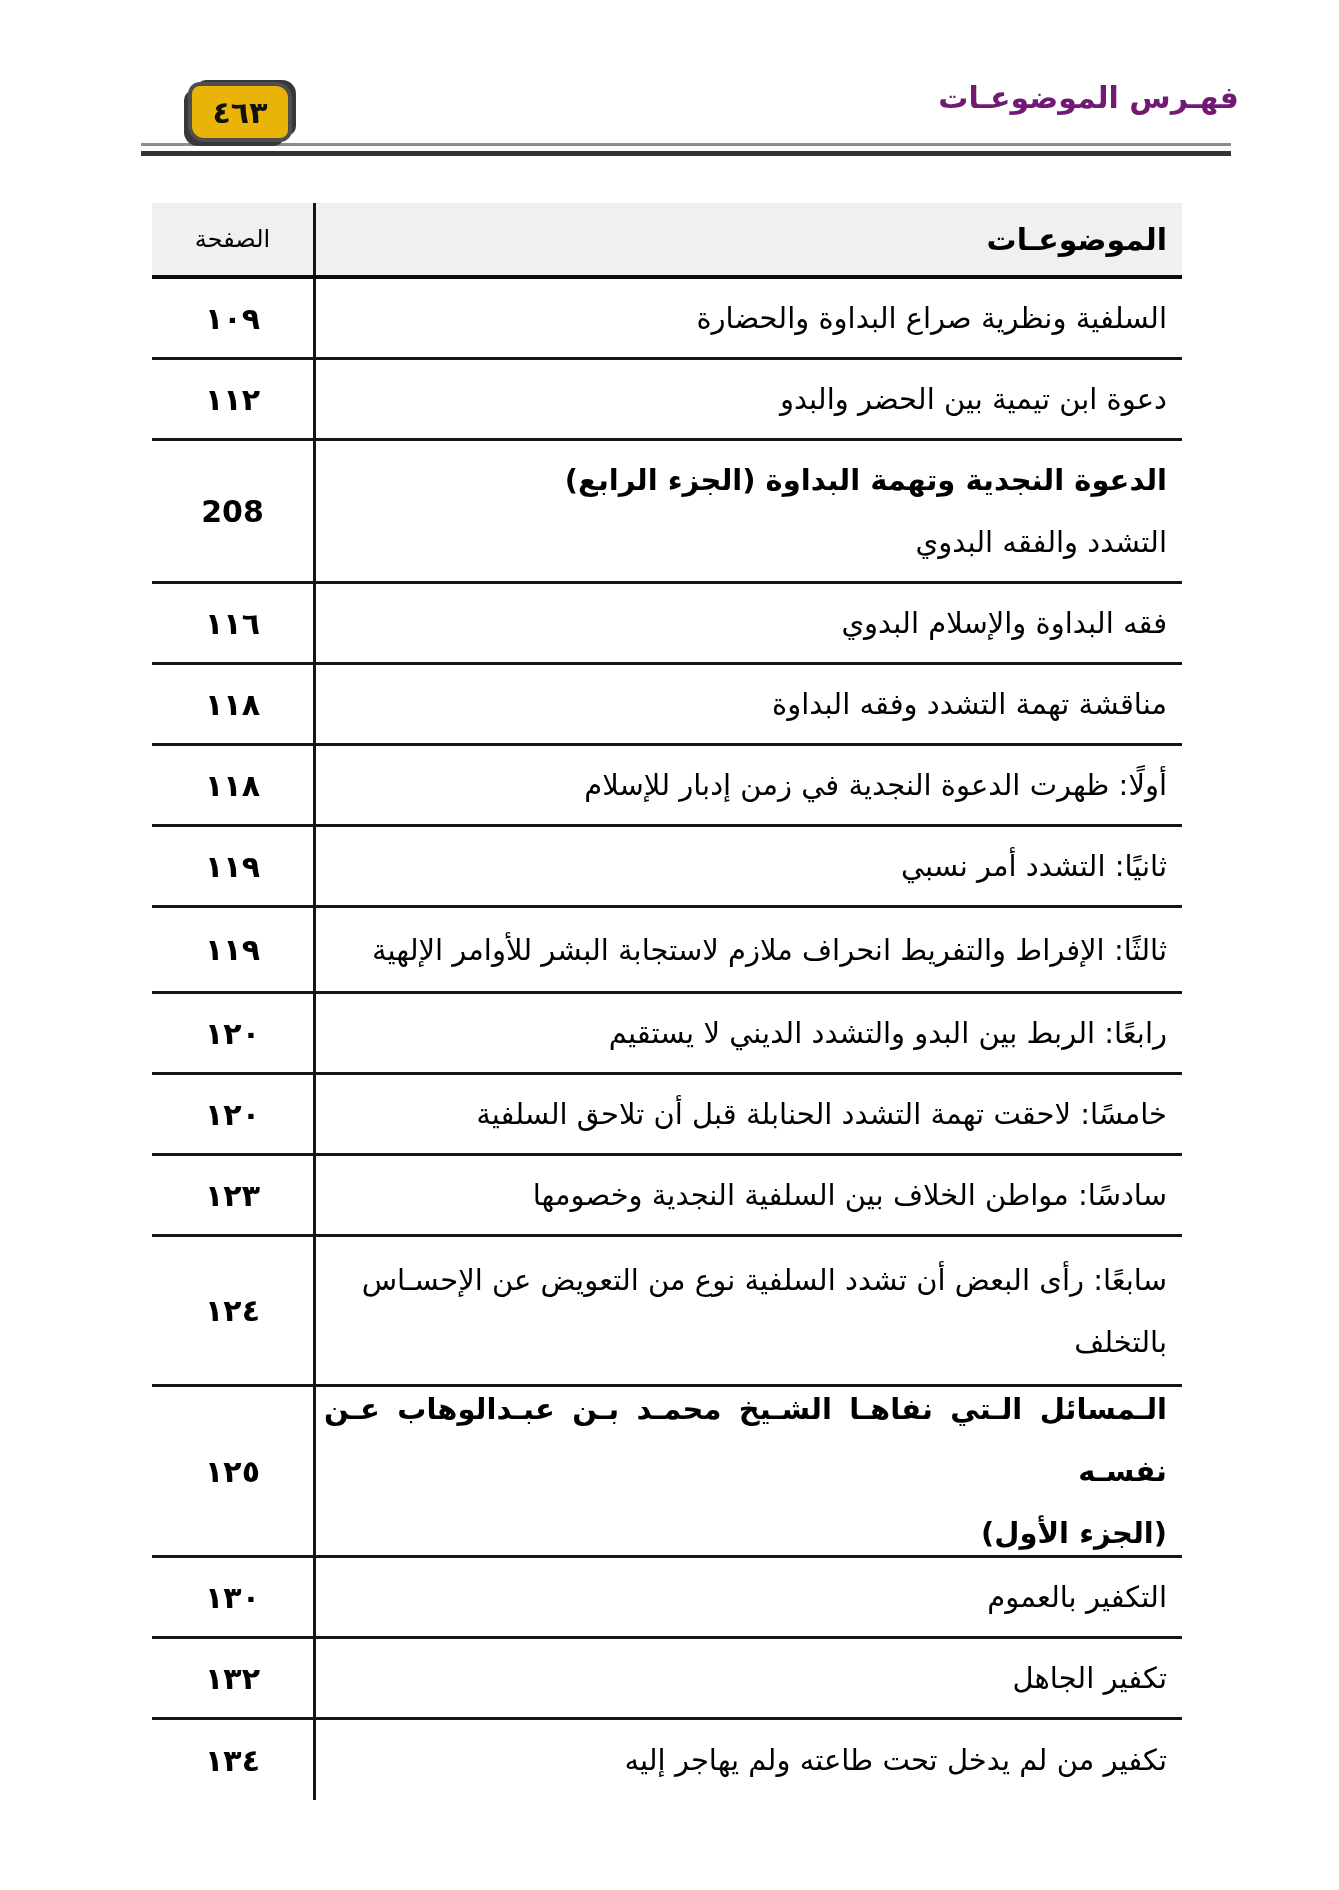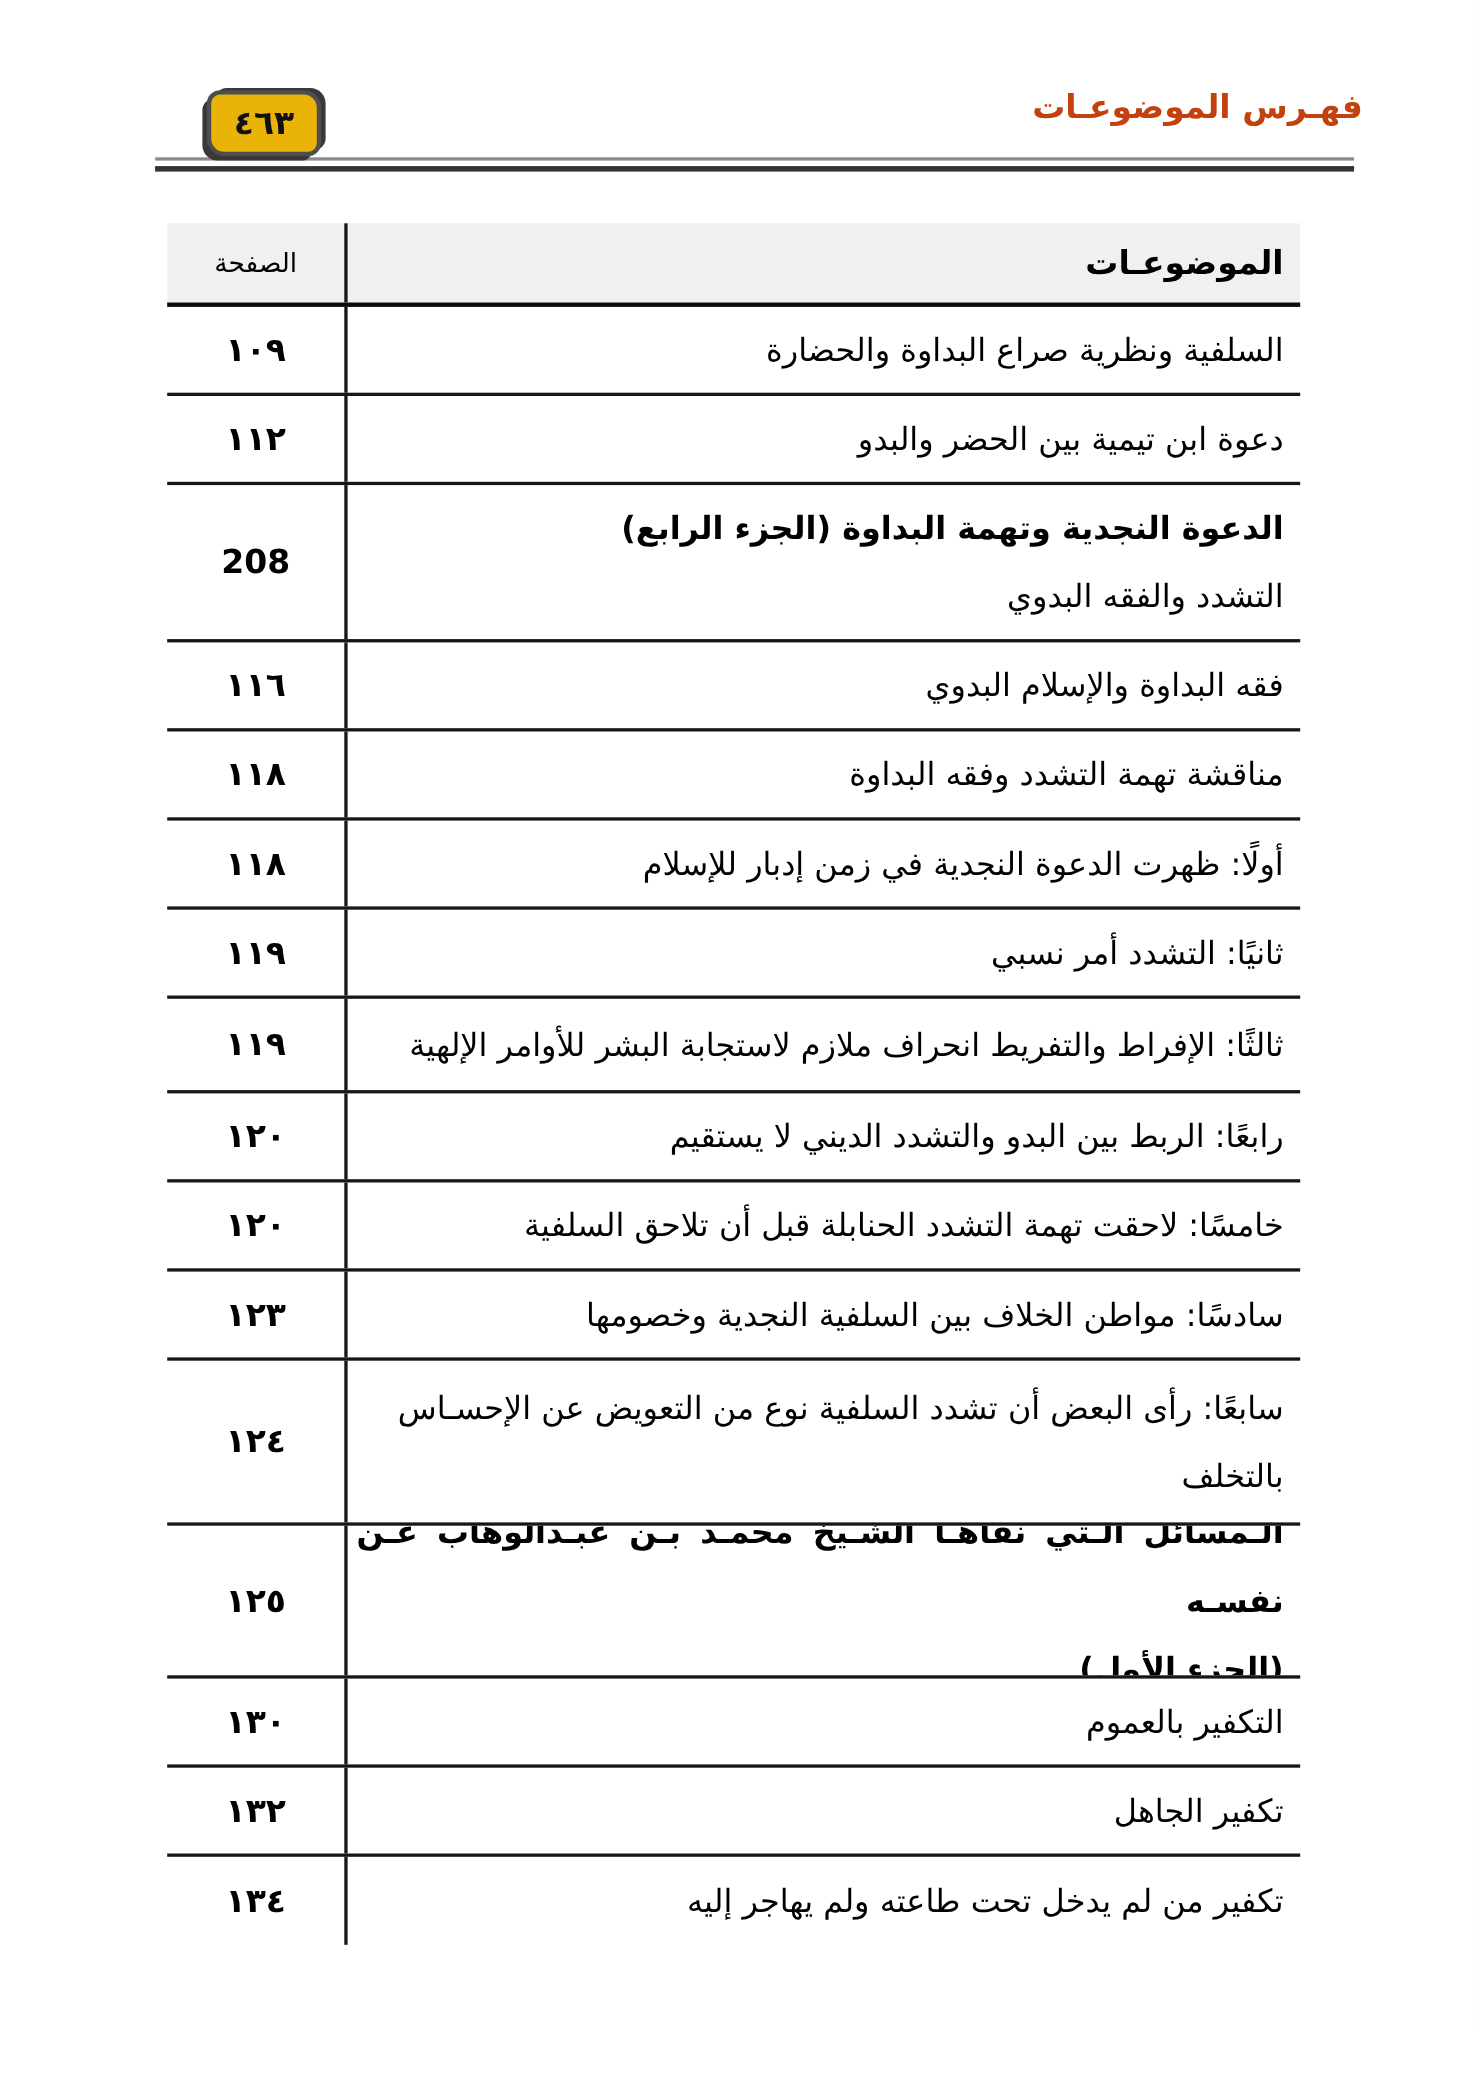--- a/index.html
+++ b/index.html
@@ -33,21 +33,21 @@
     box-shadow: -6px 6px 0 -2px #383838, 6px -4px 0 -2px #383838;
   }
   .badge .num { font-size: 30px; font-weight: bold; color: #111; }
 
   .title {
     position: absolute;
     top: 80px;
     right: 100px;
     font-size: 30px;
     font-weight: bold;
-    color: #c2410c;
+    color: #701a75;
     z-index: 2;
   }
 
   .rules {
     position: absolute;
     top: 143px;
     left: 141px;
     width: 1090px;
     z-index: 1;
   }
@@ -68,21 +68,21 @@
     border-bottom: 3px solid #161616;
   }
   .row.head {
     height: 76px;
     background: #f0f0ee;
     border-bottom: 4px solid #0c0c0c;
   }
   .row.r-143 { height: 143px; }
   .row.r-86  { height: 86px; }
   .row.r-150 { height: 150px; }
-  .row.r-139 { height: 139px; }
+  .row.r-139 { height: 171px; }
   .row.r-last { height: 80px; border-bottom: none; }
 
   .cell.topic {
     flex: 1;
     border-left: 3px solid #161616; 
     display: flex;
     flex-direction: column;
     justify-content: center;
     padding: 0 15px 0 8px;
     font-size: 29px;

